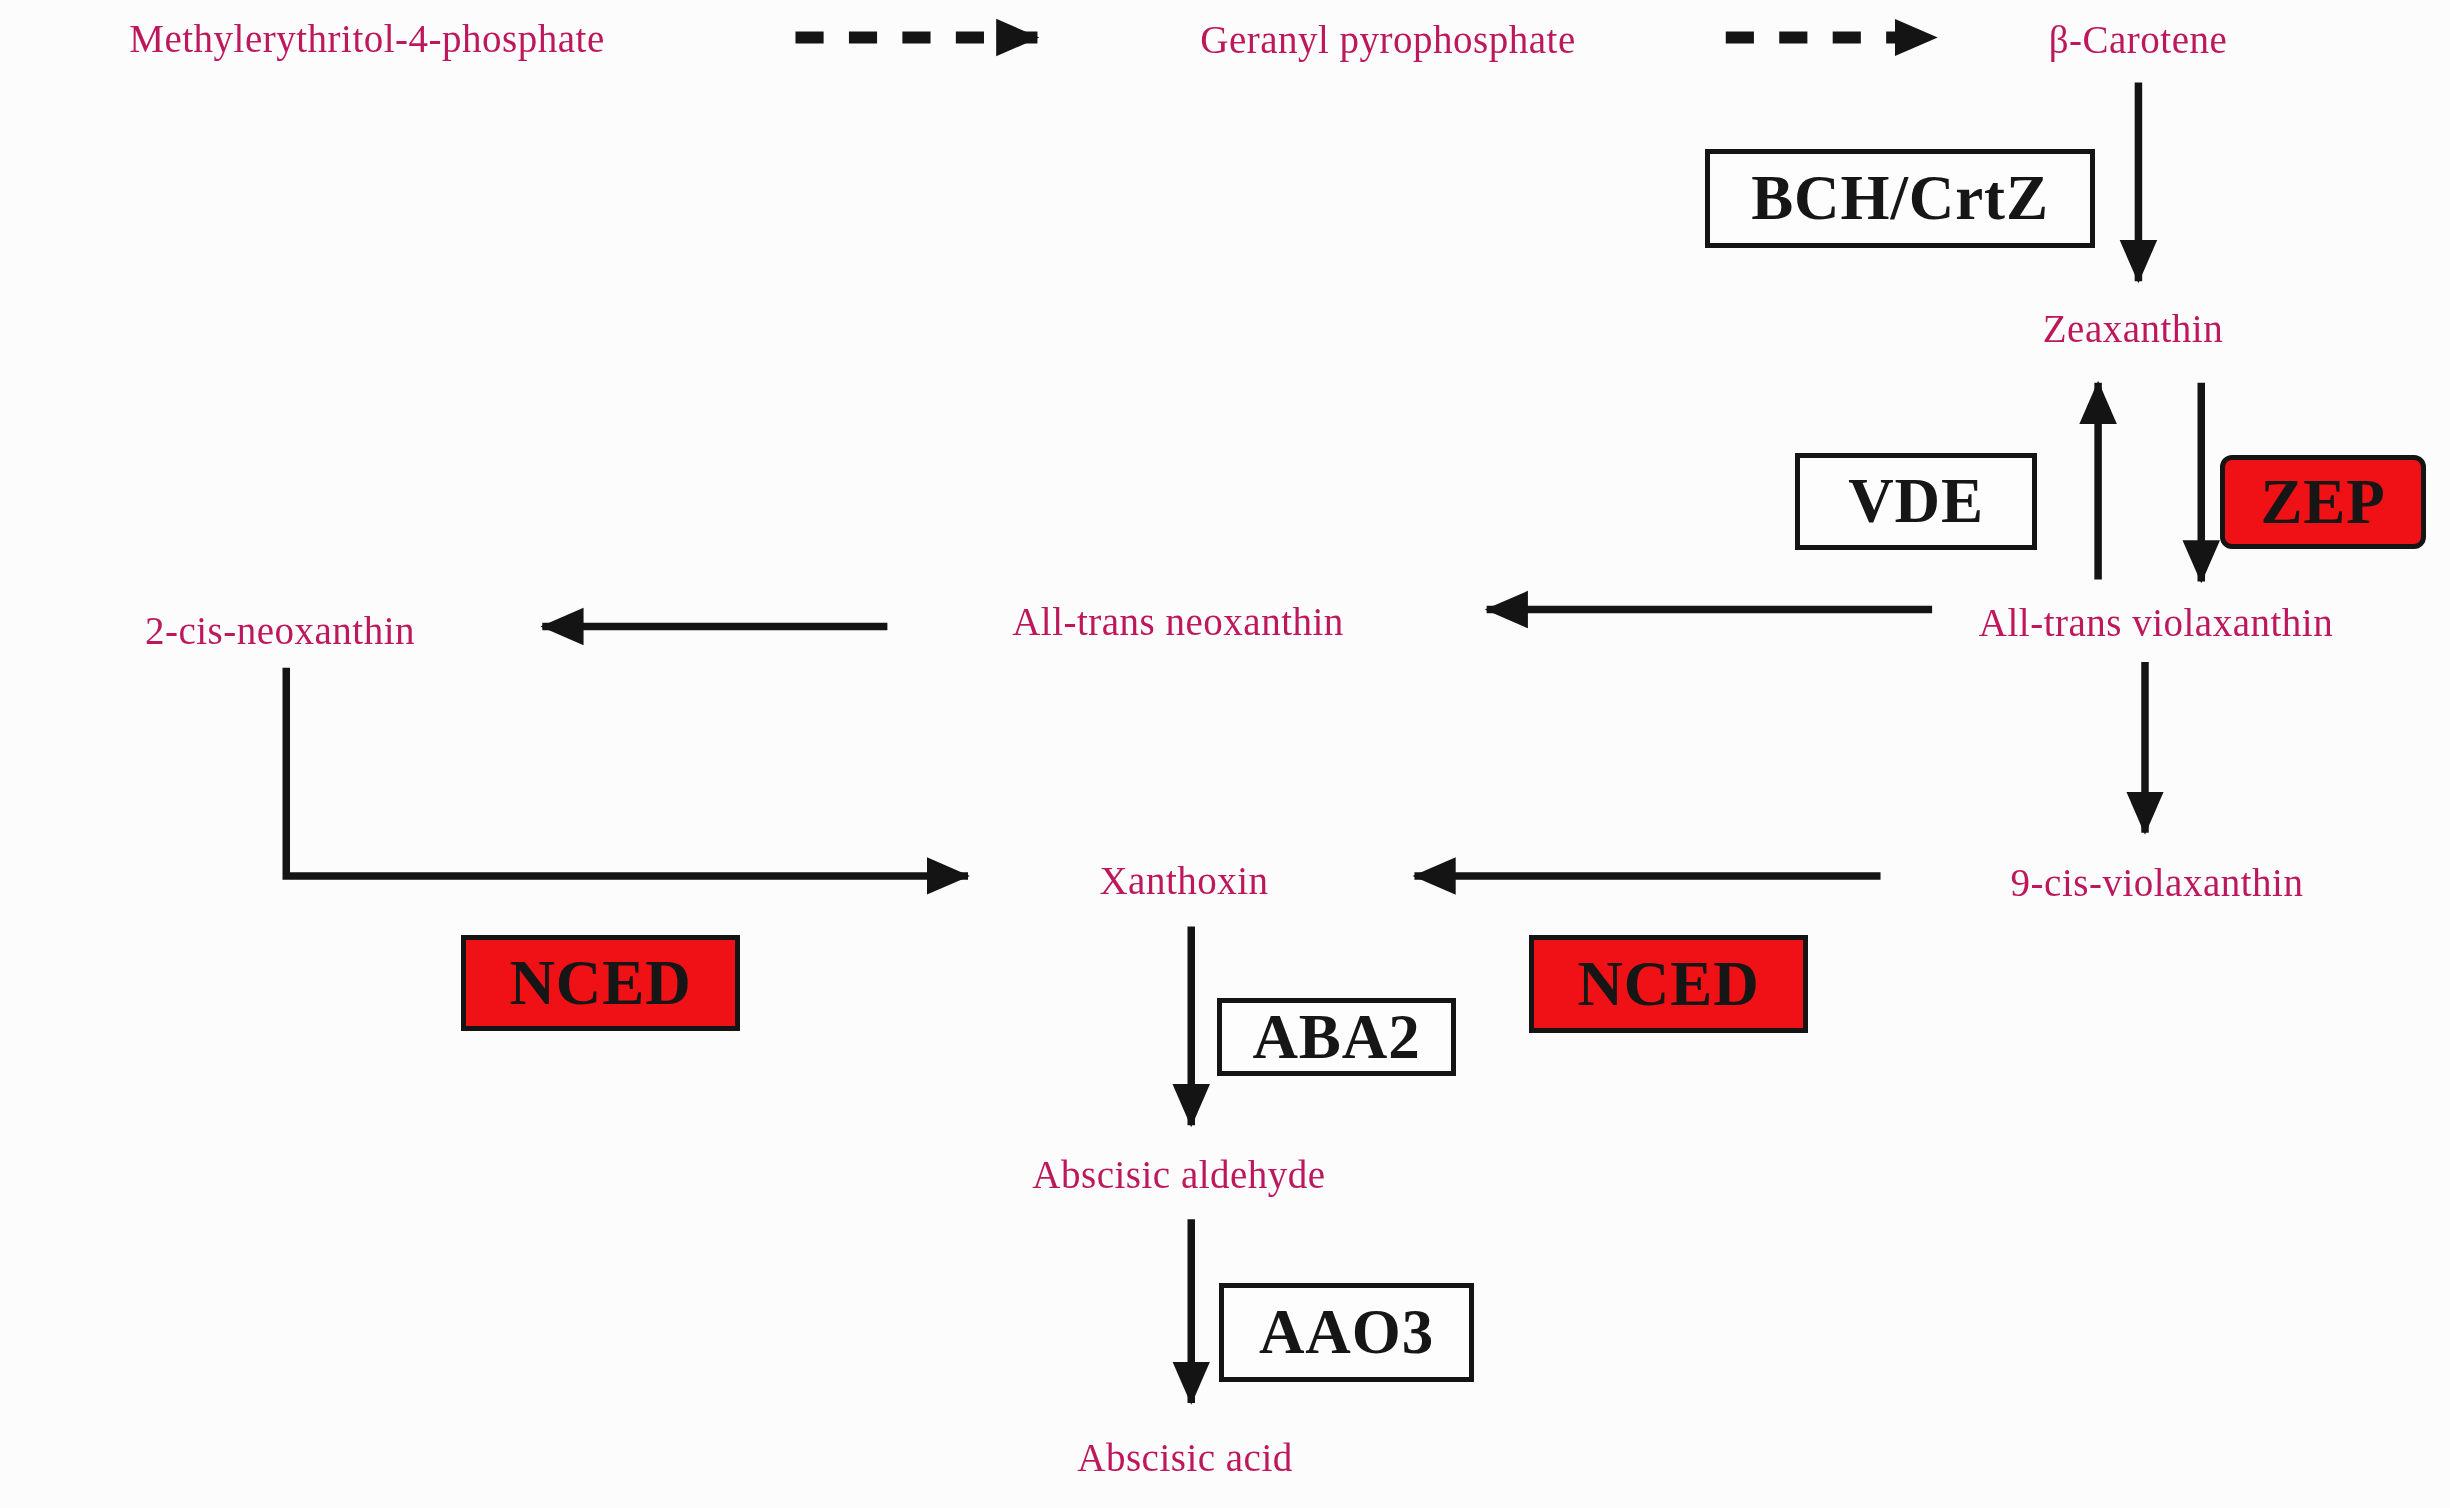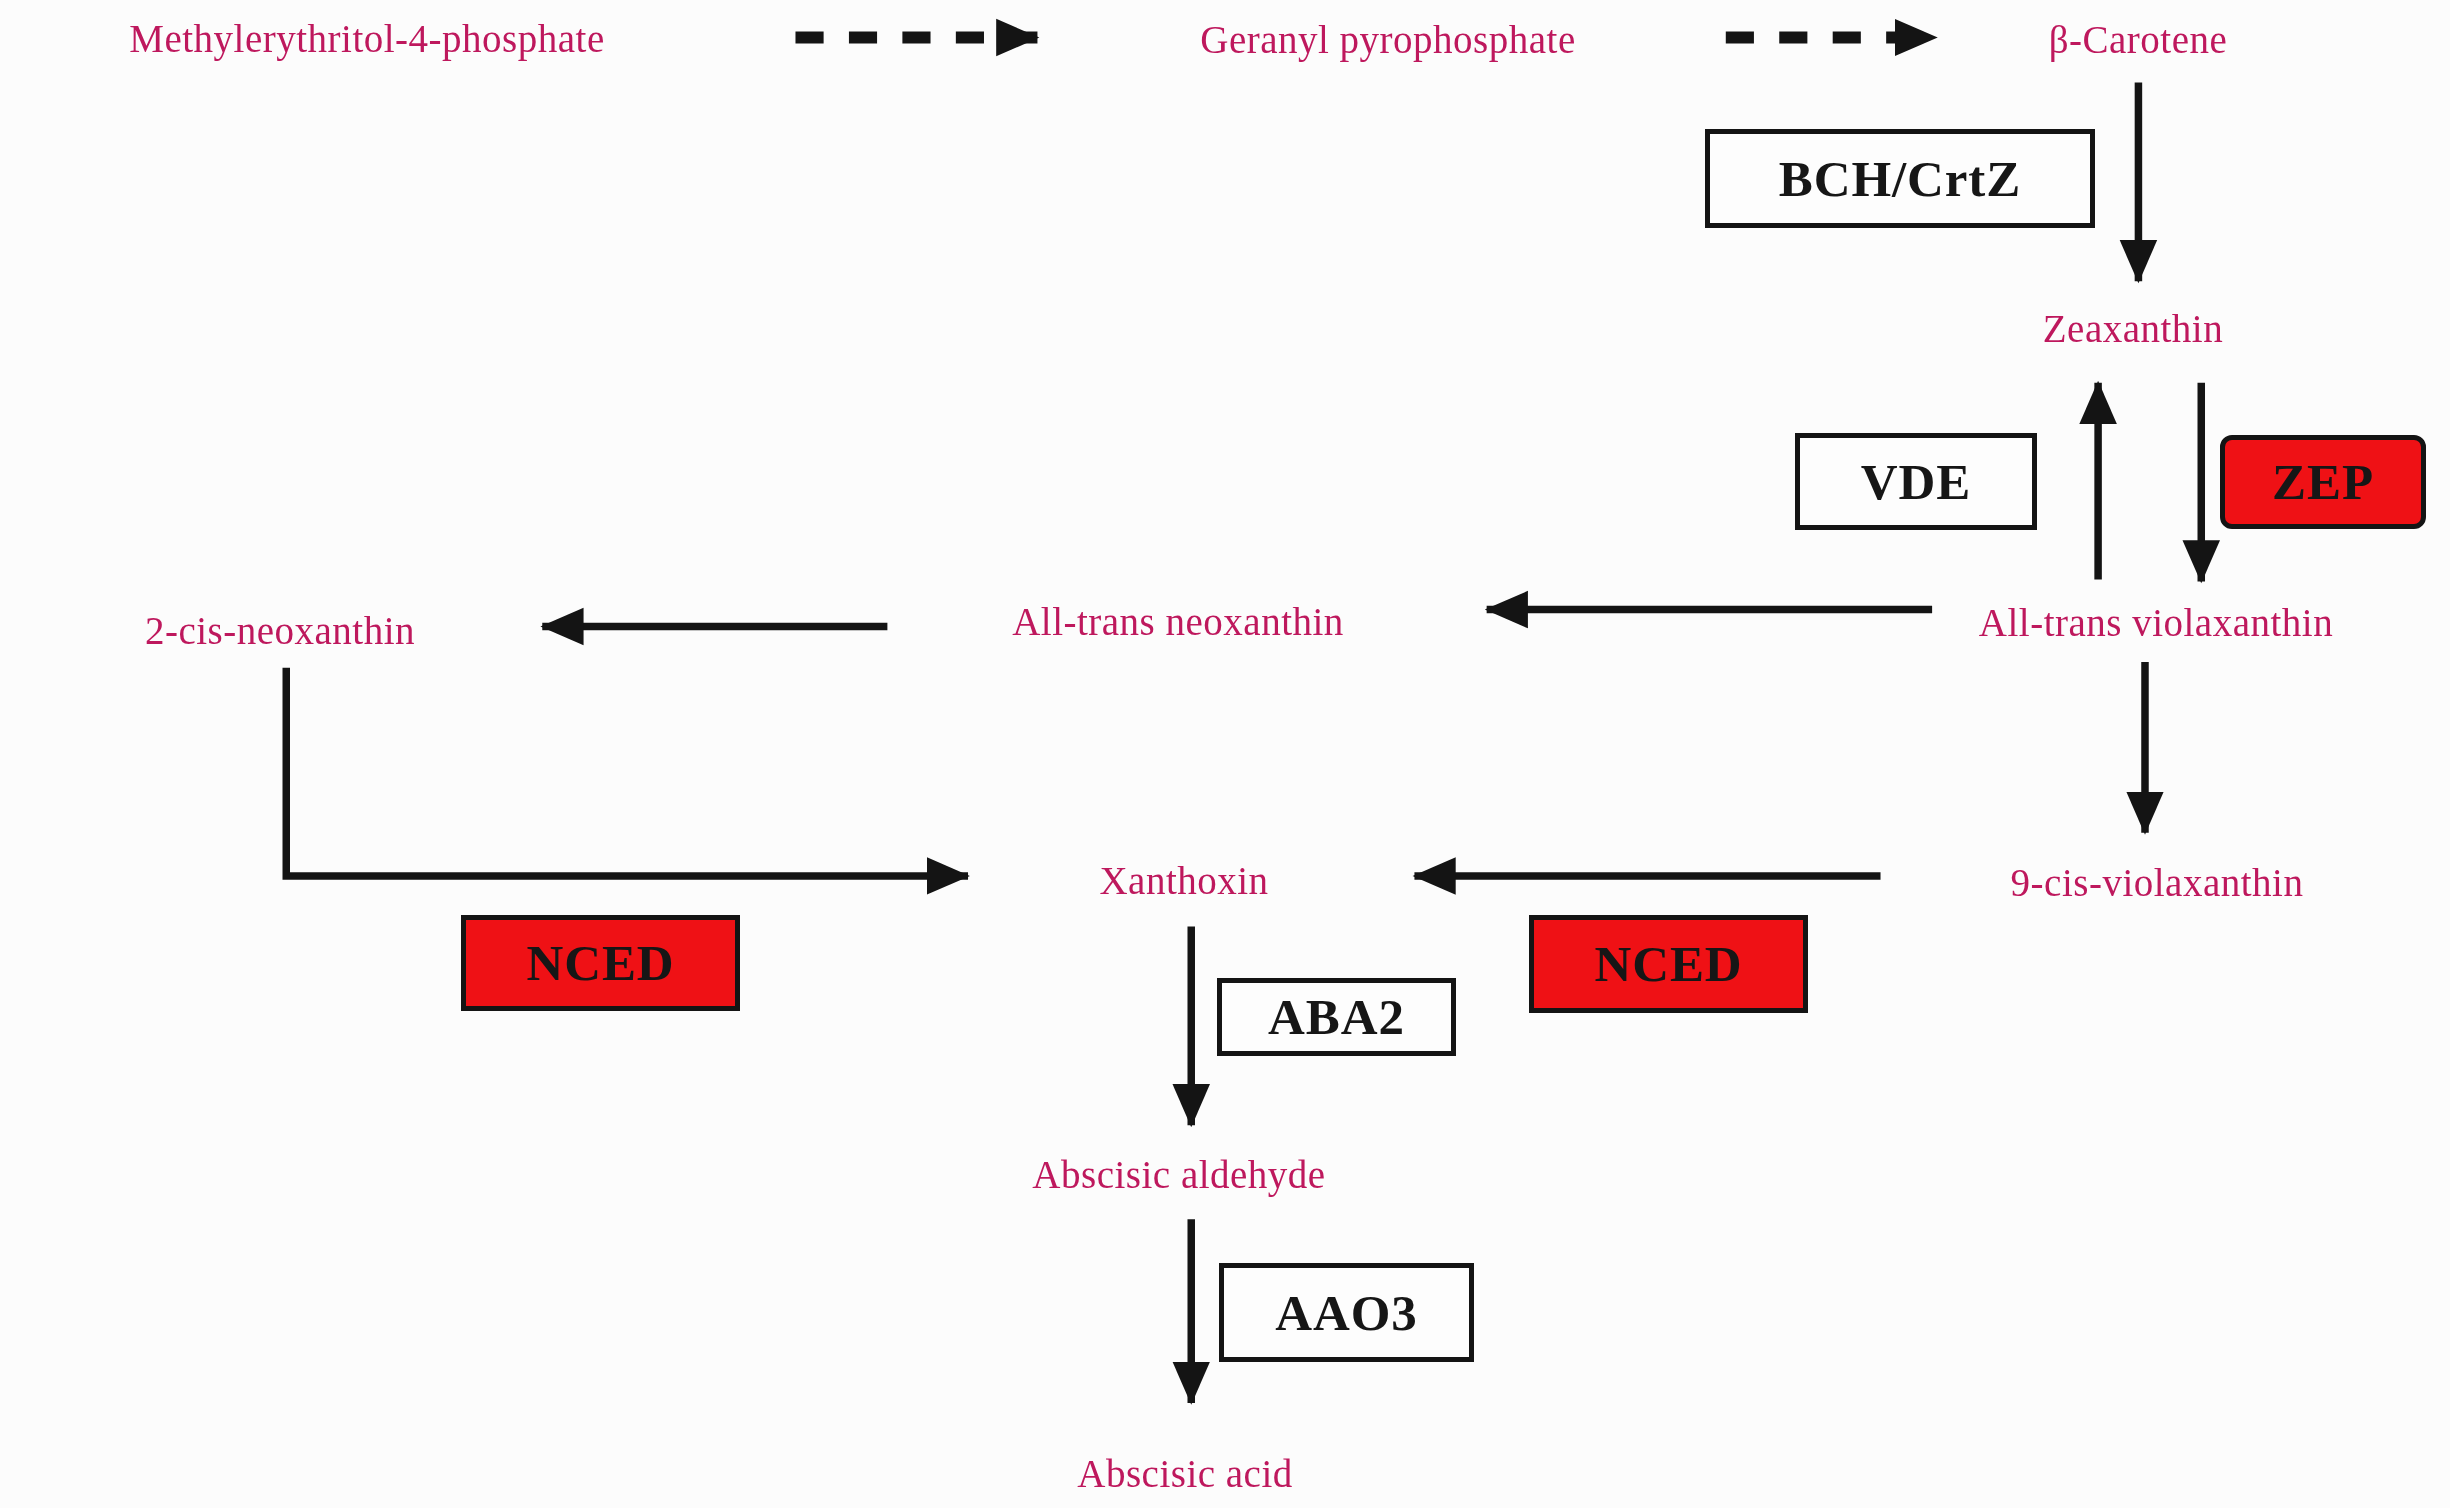--- a/index.html
+++ b/index.html
@@ -33,38 +33,39 @@
     color: #be185d;
     letter-spacing: 0.5px;
   }
   .enzyme-box {
     position: absolute;
     border: 5.6px solid #141414;
     background: #fdfdfd;
     display: flex;
     align-items: center;
     justify-content: center;
-    font-size: 51px;
+    font-size: 63px;
     font-weight: bold;
     color: #161616;
     letter-spacing: 0.9px;
     box-sizing: border-box;
+    margin-top: 20px;
   }
   
   .pos-mep   { left: 367px;  top: 38px;  }
   .pos-gpp   { left: 1388px; top: 39px;  }
   .pos-bcar  { left: 2138px; top: 39px;  }
   .pos-zea   { left: 2133px; top: 328px; }
   .pos-atv   { left: 2156px; top: 622px; }
   .pos-atn   { left: 1178px; top: 621px; }
   .pos-ncn   { left: 280px;  top: 630px; }
   .pos-ncv   { left: 2157px; top: 882px; }
   .pos-xan   { left: 1184px; top: 880px; }
   .pos-aald  { left: 1179px; top: 1174px;}
-  .pos-aacid { left: 1185px; top: 1457px; margin-top: 16px;}
+  .pos-aacid { left: 1185px; top: 1457px;}
   
   .box-bch   { left: 1705px; top: 129px;  width: 390px; height: 99px; }
   .box-vde   { left: 1795px; top: 433px;  width: 242px; height: 97px; }
   .box-zep   { left: 2220px; top: 435px;  width: 206px; height: 94px; border-radius: 12px; }
   .box-ncedl { left: 461px;  top: 915px;  width: 279px; height: 96px; }
   .box-ncedr { left: 1529px; top: 915px;  width: 279px; height: 98px; }
   .box-aba2  { left: 1217px; top: 978px; width: 239px; height: 78px; }
   .box-aao3  { left: 1219px; top: 1263px; width: 255px; height: 99px; }
 </style>
 </head>

